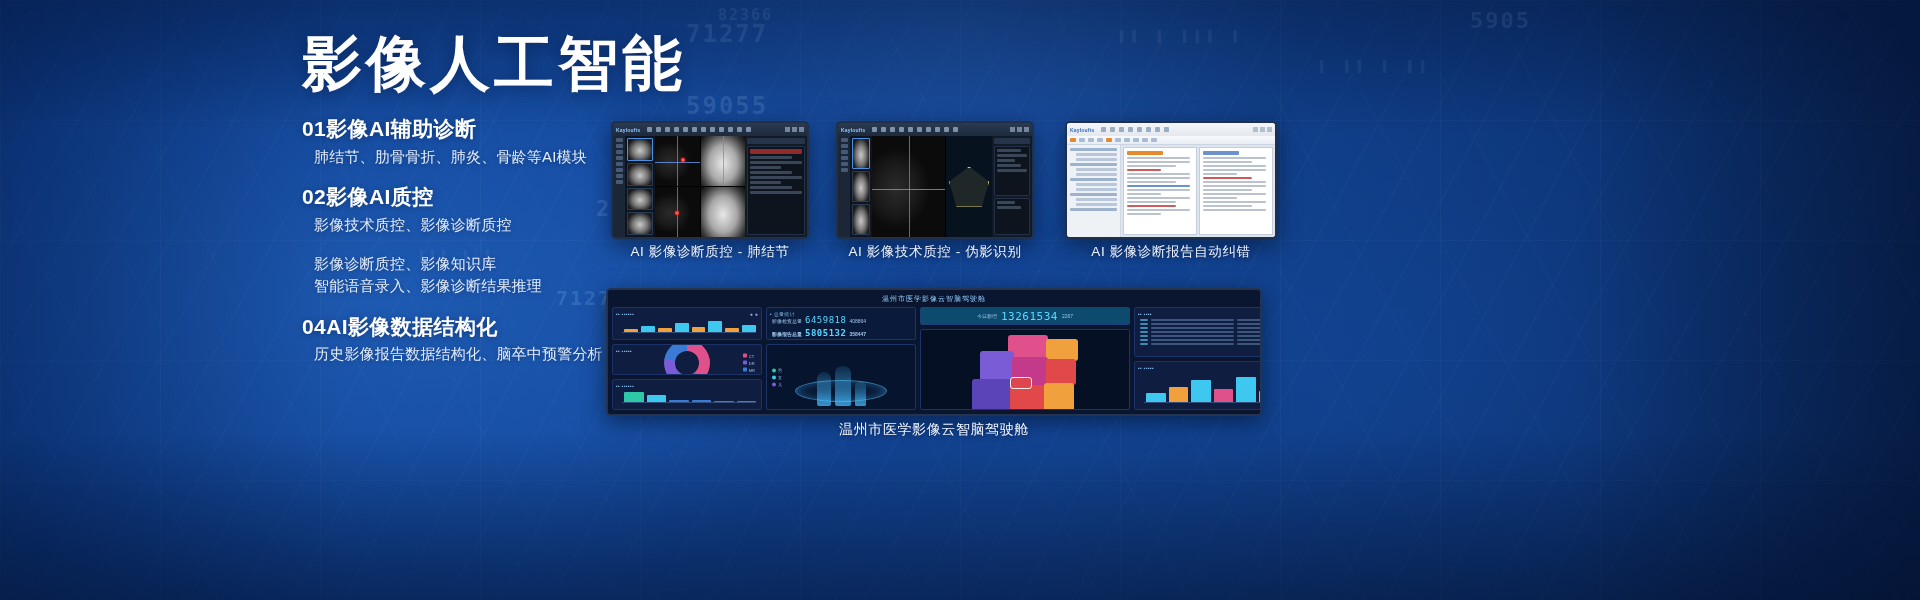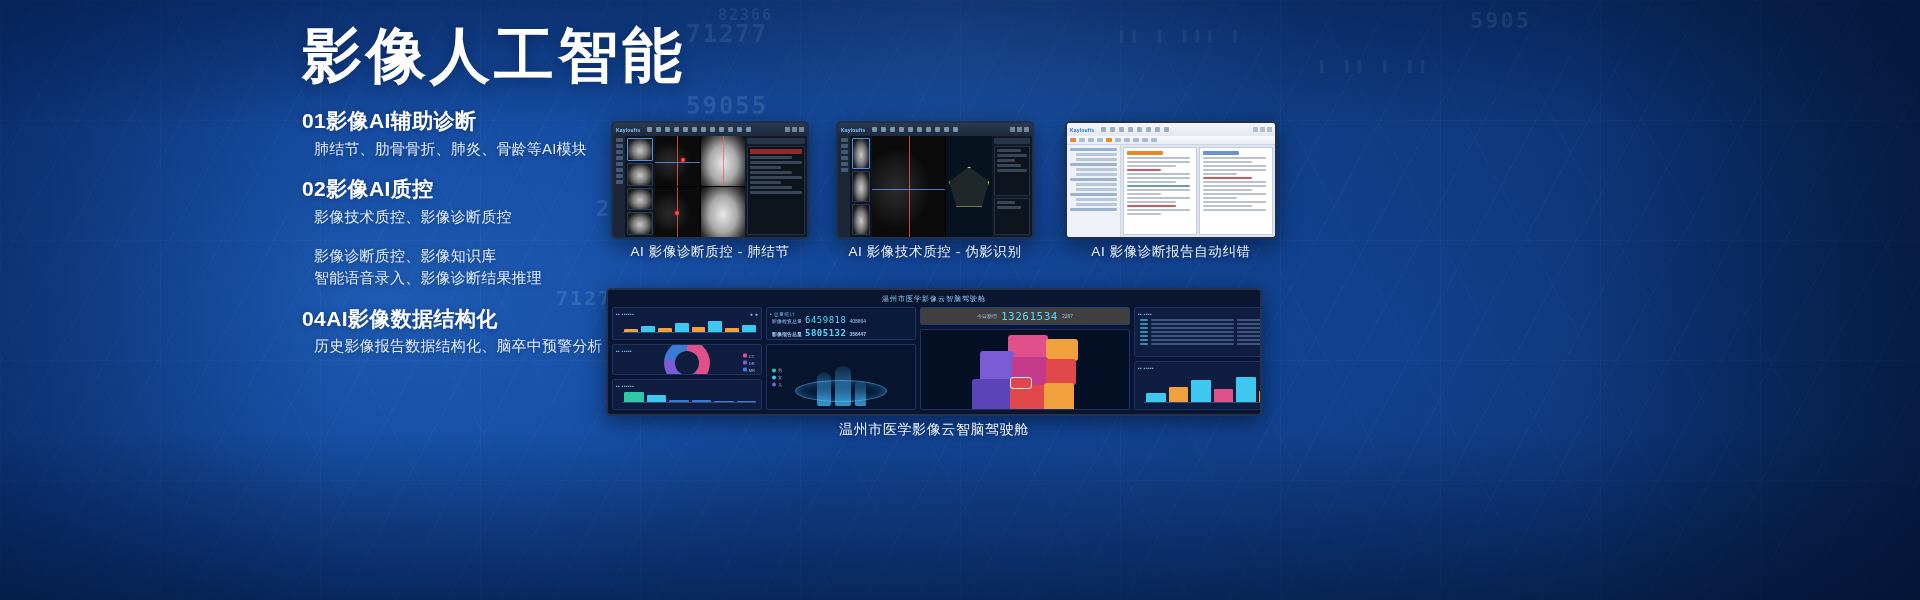--- a/index.html
+++ b/index.html
@@ -48,21 +48,21 @@
     font-family: "DejaVu Sans Mono", monospace;
     color: rgba(175,215,255,0.17);
     letter-spacing: 2px;
     font-weight: 700;
   }
   .decor span { position: absolute; white-space: nowrap; }
 
   
   .left {
     position: absolute;
-    left: 302px; top: 22px;
+    left: 302px; top: 30px;
     width: 620px;
   }
   .main-title {
     font-size: 60px;
     font-weight: 700;
     color: #ffffff;
     letter-spacing: 4px;
     line-height: 1.12;
     text-shadow: 0 2px 14px rgba(0,20,60,0.45);
     margin-bottom: 18px;
@@ -671,21 +671,21 @@
               <div class="legend" style="left:2px;right:auto;">
                 <span><b style="background:#2ec8a8;border-radius:50%"></b>男</span>
                 <span><b style="background:#3ec8f0;border-radius:50%"></b>女</span>
                 <span><b style="background:#7a5cd6;border-radius:50%"></b>儿</span>
               </div>
             </div>
           </div>
         </div>
 
         <div class="dcol">
-          <div class="card" style="flex:none;height:18px;background:#404040;border-color:#1f3f78;">
+          <div class="card" style="flex:none;height:18px;background:#0c4a6e;border-color:#1f3f78;">
             <div style="display:flex;align-items:center;justify-content:center;gap:4px;height:100%;">
               <span class="kpi-lbl">今日新增</span>
               <span class="bigkpi" style="font-size:11px;">13261534</span>
               <span class="kpi-lbl">2267</span>
             </div>
           </div>
           <div class="card map-card" style="flex:1;background:#061024;">
             <div class="map">
               <div class="p" style="left:58px;top:2px;width:40px;height:26px;background:#e0518c;"></div>
               <div class="p" style="left:96px;top:6px;width:32px;height:22px;background:#f0a03c;"></div>

